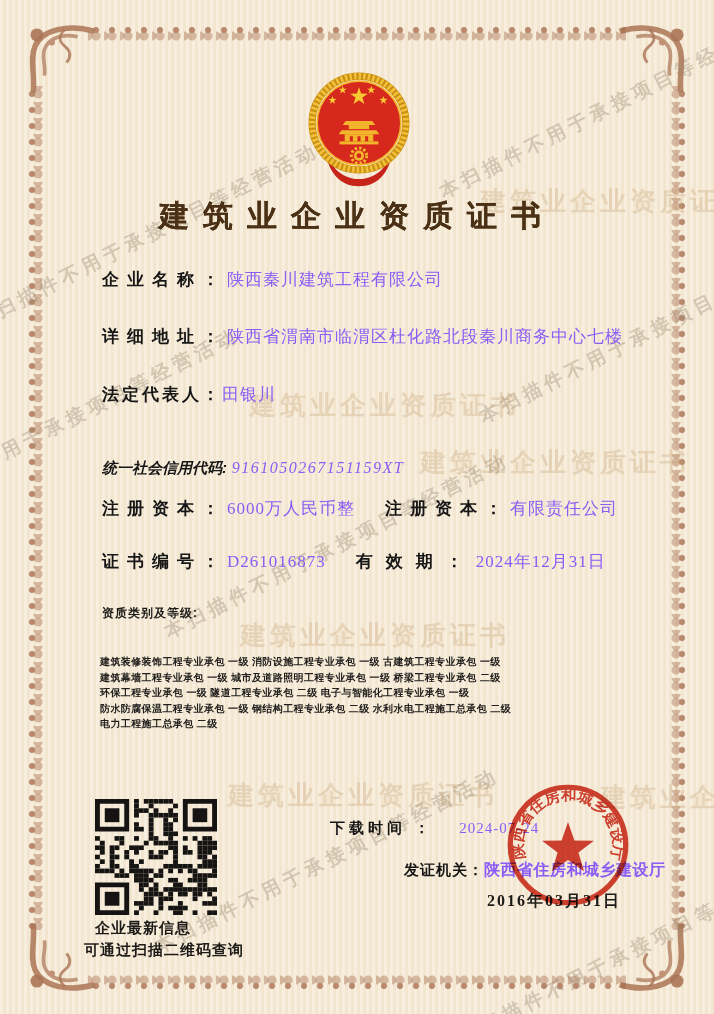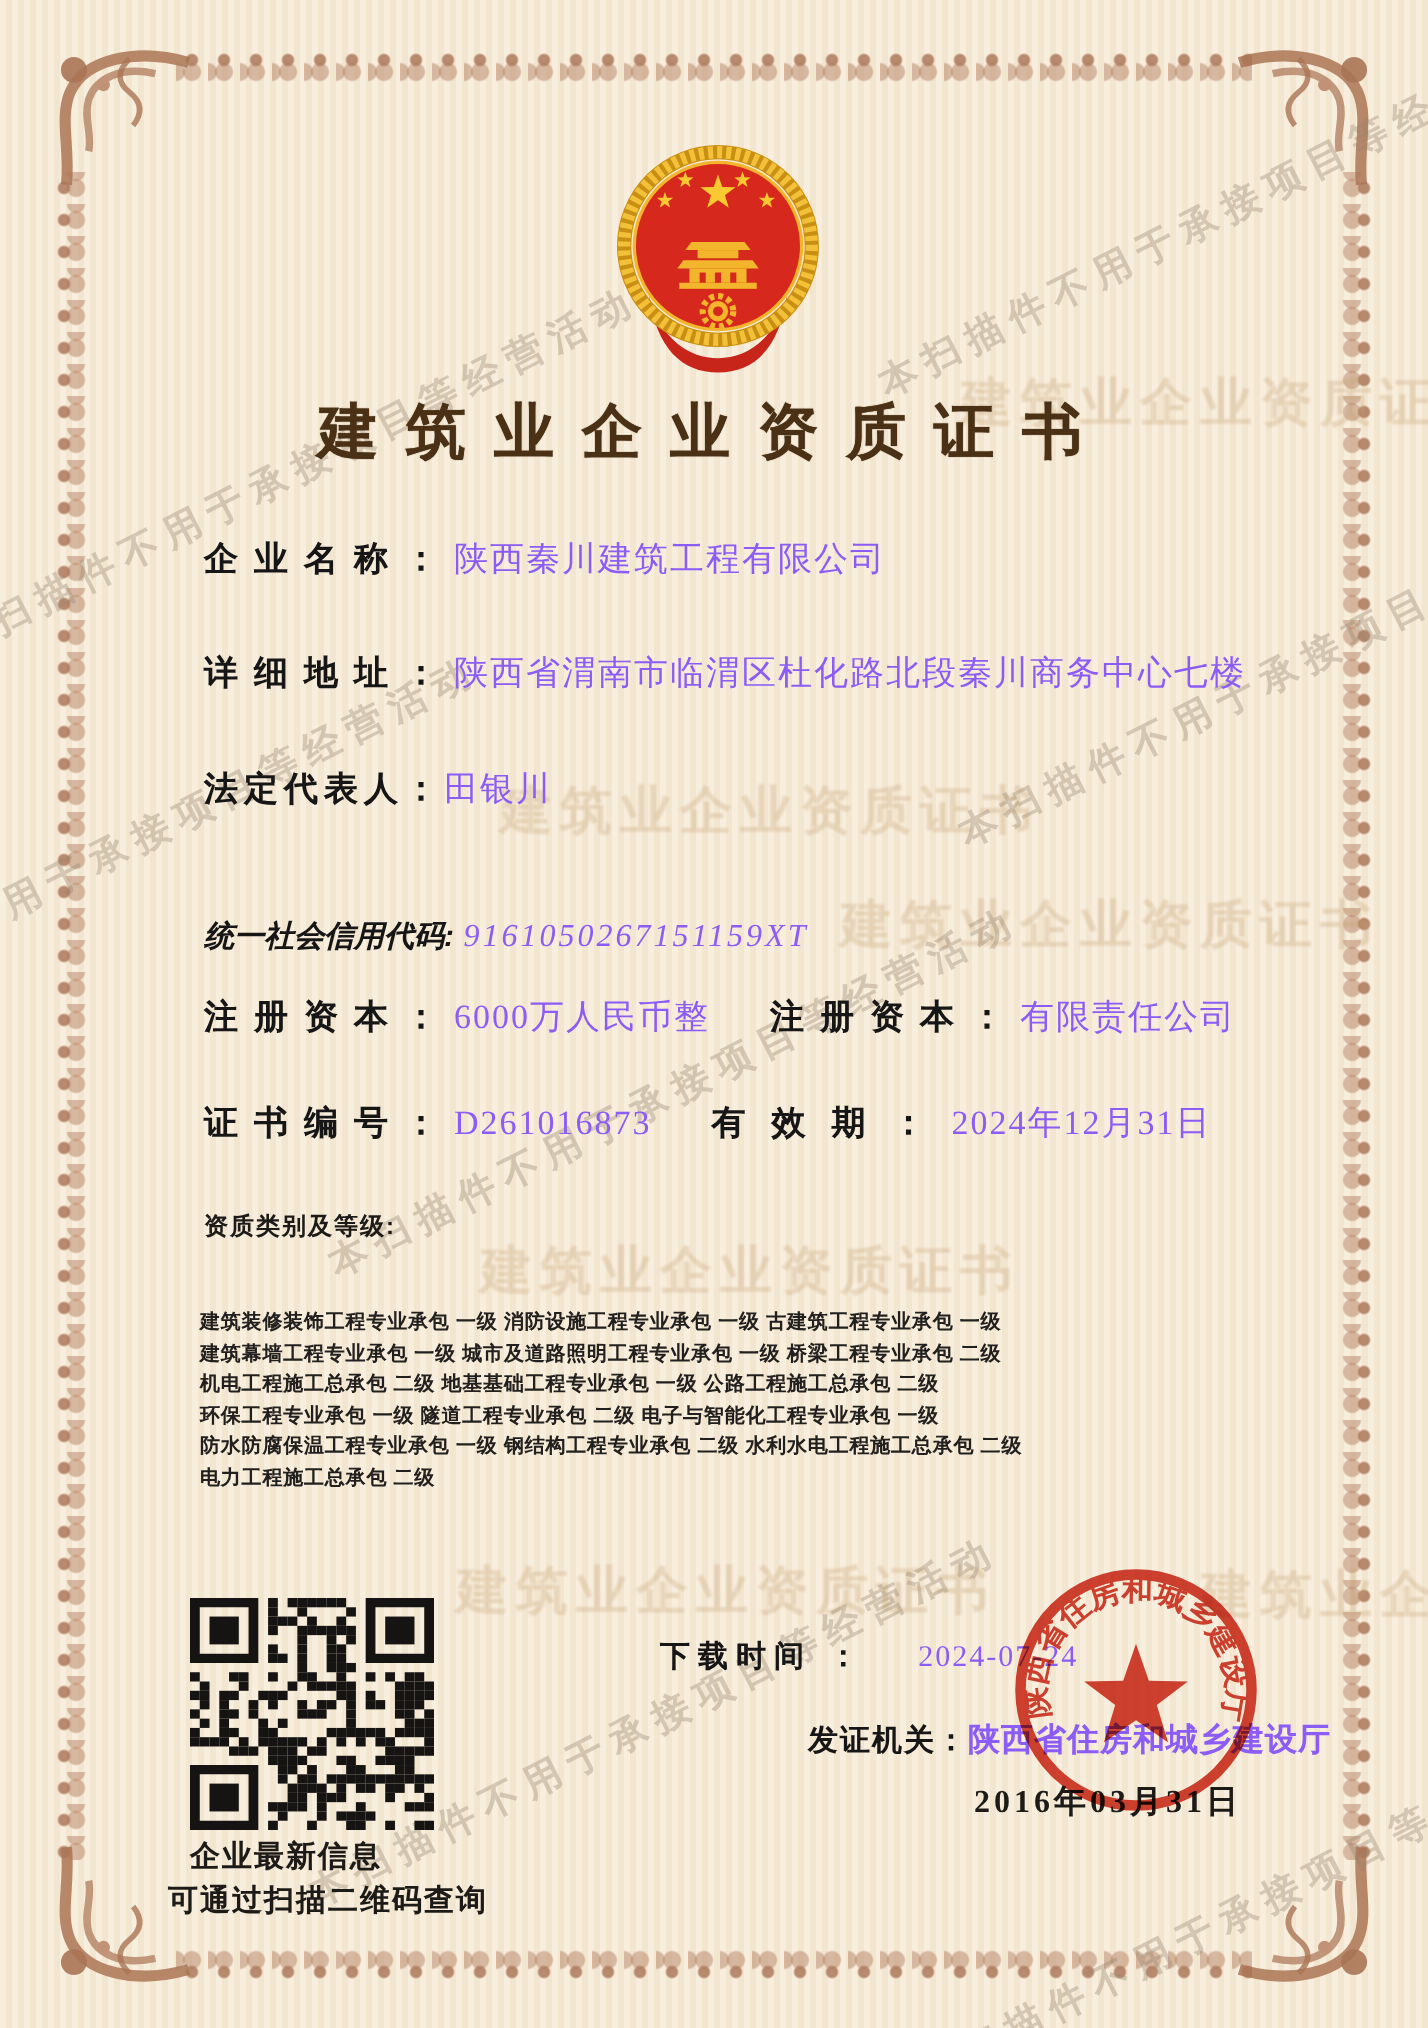--- a/index.html
+++ b/index.html
@@ -206,21 +206,20 @@
   <span class="lbl ls9">注册资本：</span><span class="val">6000万人民币整</span><span class="pair2"></span><span class="lbl ls9">注册资本：</span><span class="val">有限责任公司</span>
 </div>
 <div class="row" style="left:102px;top:550px;">
   <span class="lbl ls9">证书编号：</span><span class="val">D261016873</span><span class="pair2"></span><span class="lbl ls14">有效期：</span><span class="val">2024年12月31日</span>
 </div>
 
 <div class="qual-header">资质类别及等级:</div>
 <div class="qual">
   <div>建筑装修装饰工程专业承包 一级 消防设施工程专业承包 一级 古建筑工程专业承包 一级</div>
   <div>建筑幕墙工程专业承包 一级 城市及道路照明工程专业承包 一级 桥梁工程专业承包 二级</div>
-  <div>机电工程施工总承包 二级 地基基础工程专业承包 一级 公路工程施工总承包 二级</div>
   <div>环保工程专业承包 一级 隧道工程专业承包 二级 电子与智能化工程专业承包 一级</div>
   <div>防水防腐保温工程专业承包 一级 钢结构工程专业承包 二级 水利水电工程施工总承包 二级</div>
   <div>电力工程施工总承包 二级</div>
 </div>
 
 <div class="qr">
     <svg id="qrsvg" viewBox="0 0 120 120" preserveAspectRatio="none">
       <g fill="#161412">
         <rect x="38.4" y="0" width="4.8" height="4.8"></rect>
         <rect x="48" y="0" width="4.8" height="4.8"></rect>

